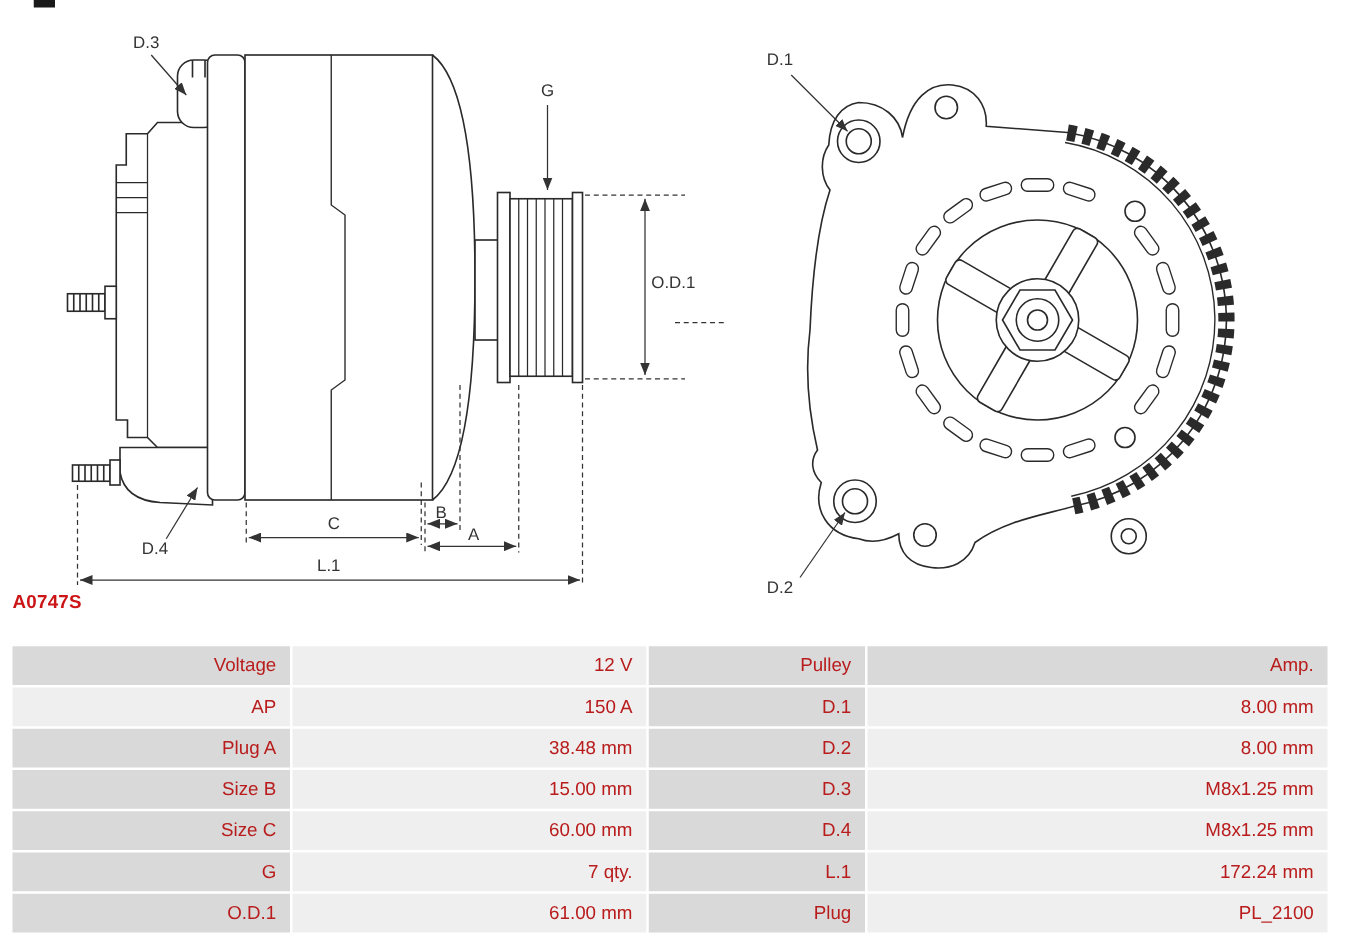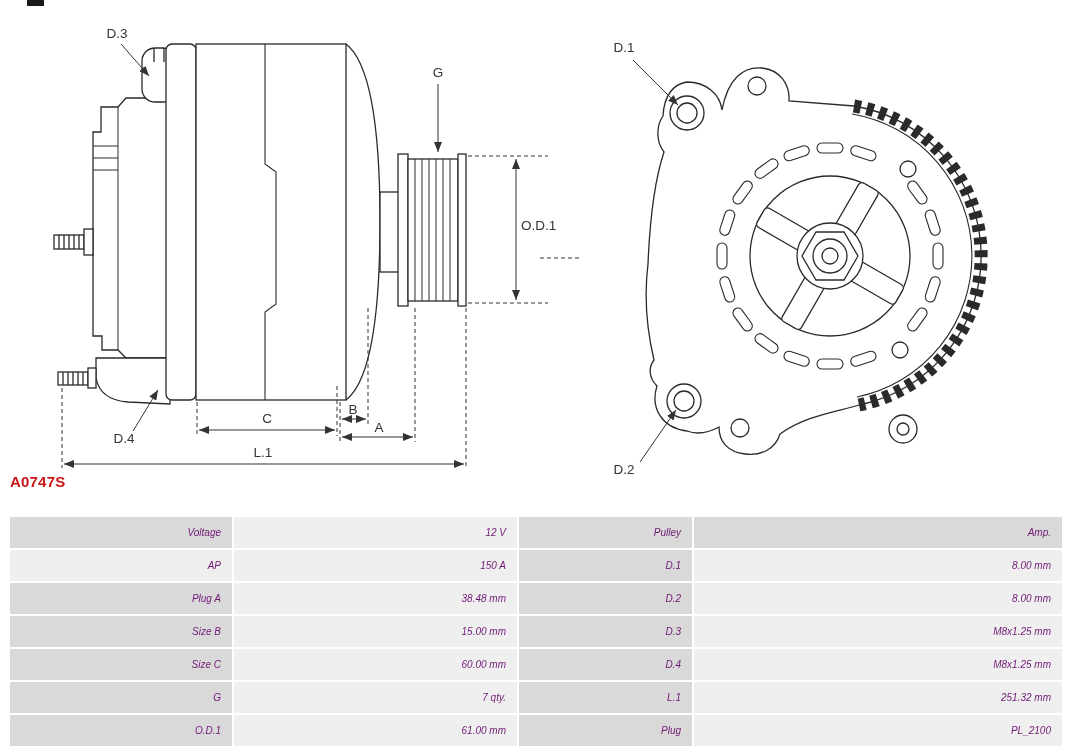--- a/index.html
+++ b/index.html
@@ -20,23 +20,22 @@
     font-size:15px;font-weight:700;color:var(--accent,#cc1517);
     letter-spacing:.2px;
   }
   .spec-table{
     position:absolute;left:10px;top:517px;width:1052px;
     display:grid;grid-template-columns:222px 283px 173px 1fr;
     gap:2px;background:#ffffff;
   }
   .cell{
     height:31px;display:flex;align-items:center;justify-content:flex-end;
-    font-size:10px;color:#701a75;padding-right:11px;box-sizing:border-box;
+    font-size:15px;color:#b91c1c;padding-right:11px;box-sizing:border-box;
     white-space:nowrap;
-    font-style:italic;
   }
   .lab{background:#d9d9d9;}
   .val{background:#efefef;}
 </style>
 </head>
 <body>
 
 <div class="logo-fragment"></div>
 
 <div class="drawing-wrap">
@@ -248,19 +247,19 @@
   <div class="cell val">M8x1.25 mm</div>
 
   <div class="cell lab">Size C</div>
   <div class="cell val">60.00 mm</div>
   <div class="cell lab">D.4</div>
   <div class="cell val">M8x1.25 mm</div>
 
   <div class="cell lab">G</div>
   <div class="cell val">7 qty.</div>
   <div class="cell lab">L.1</div>
-  <div class="cell val">251.32 mm</div>
+  <div class="cell val">172.24 mm</div>
 
   <div class="cell lab">O.D.1</div>
   <div class="cell val">61.00 mm</div>
   <div class="cell lab">Plug</div>
   <div class="cell val">PL_2100</div>
 </div>
 
 </body></html>

